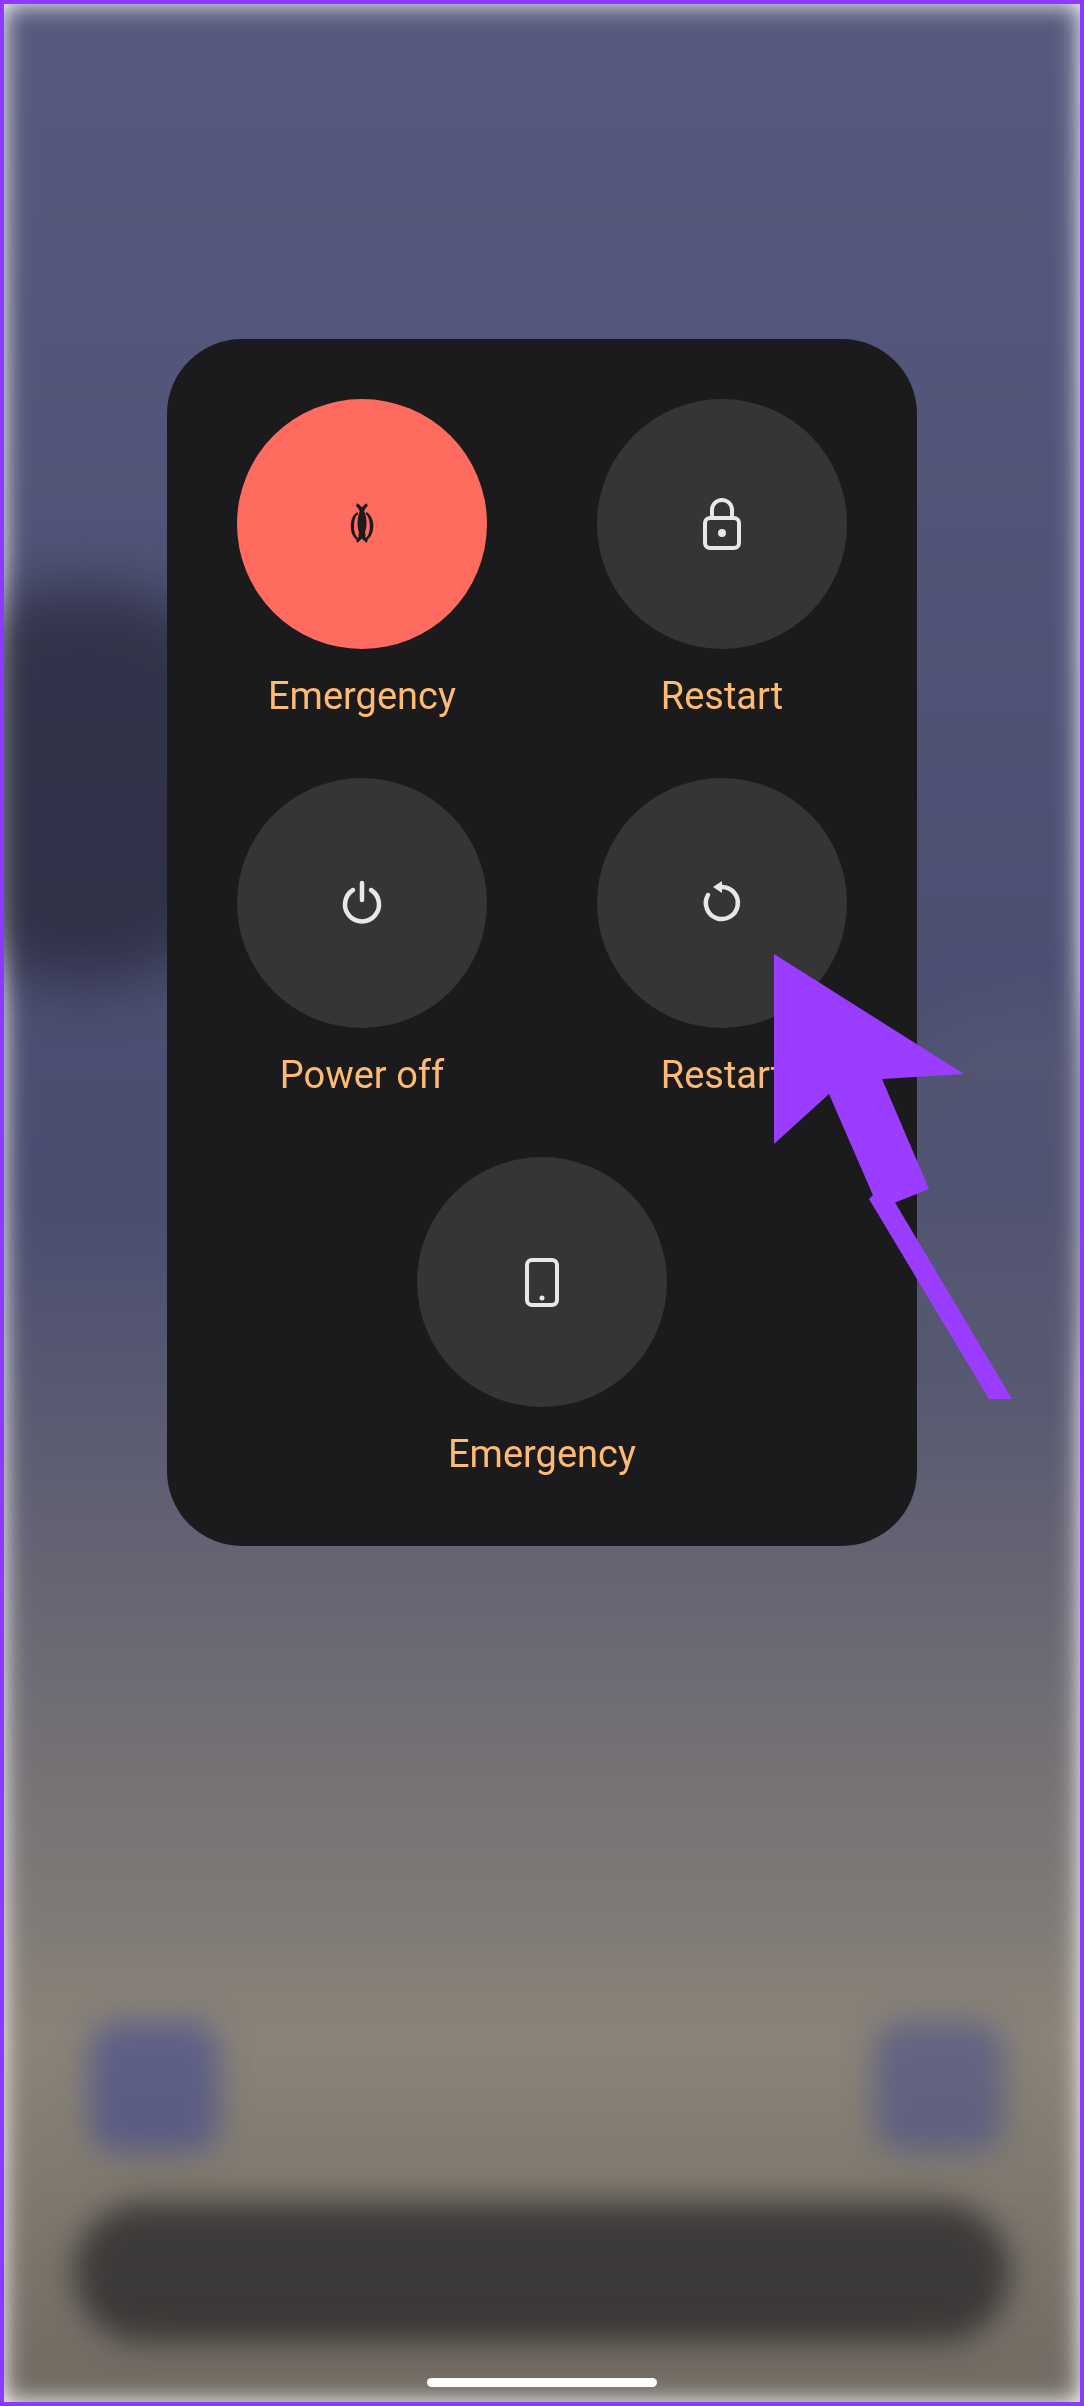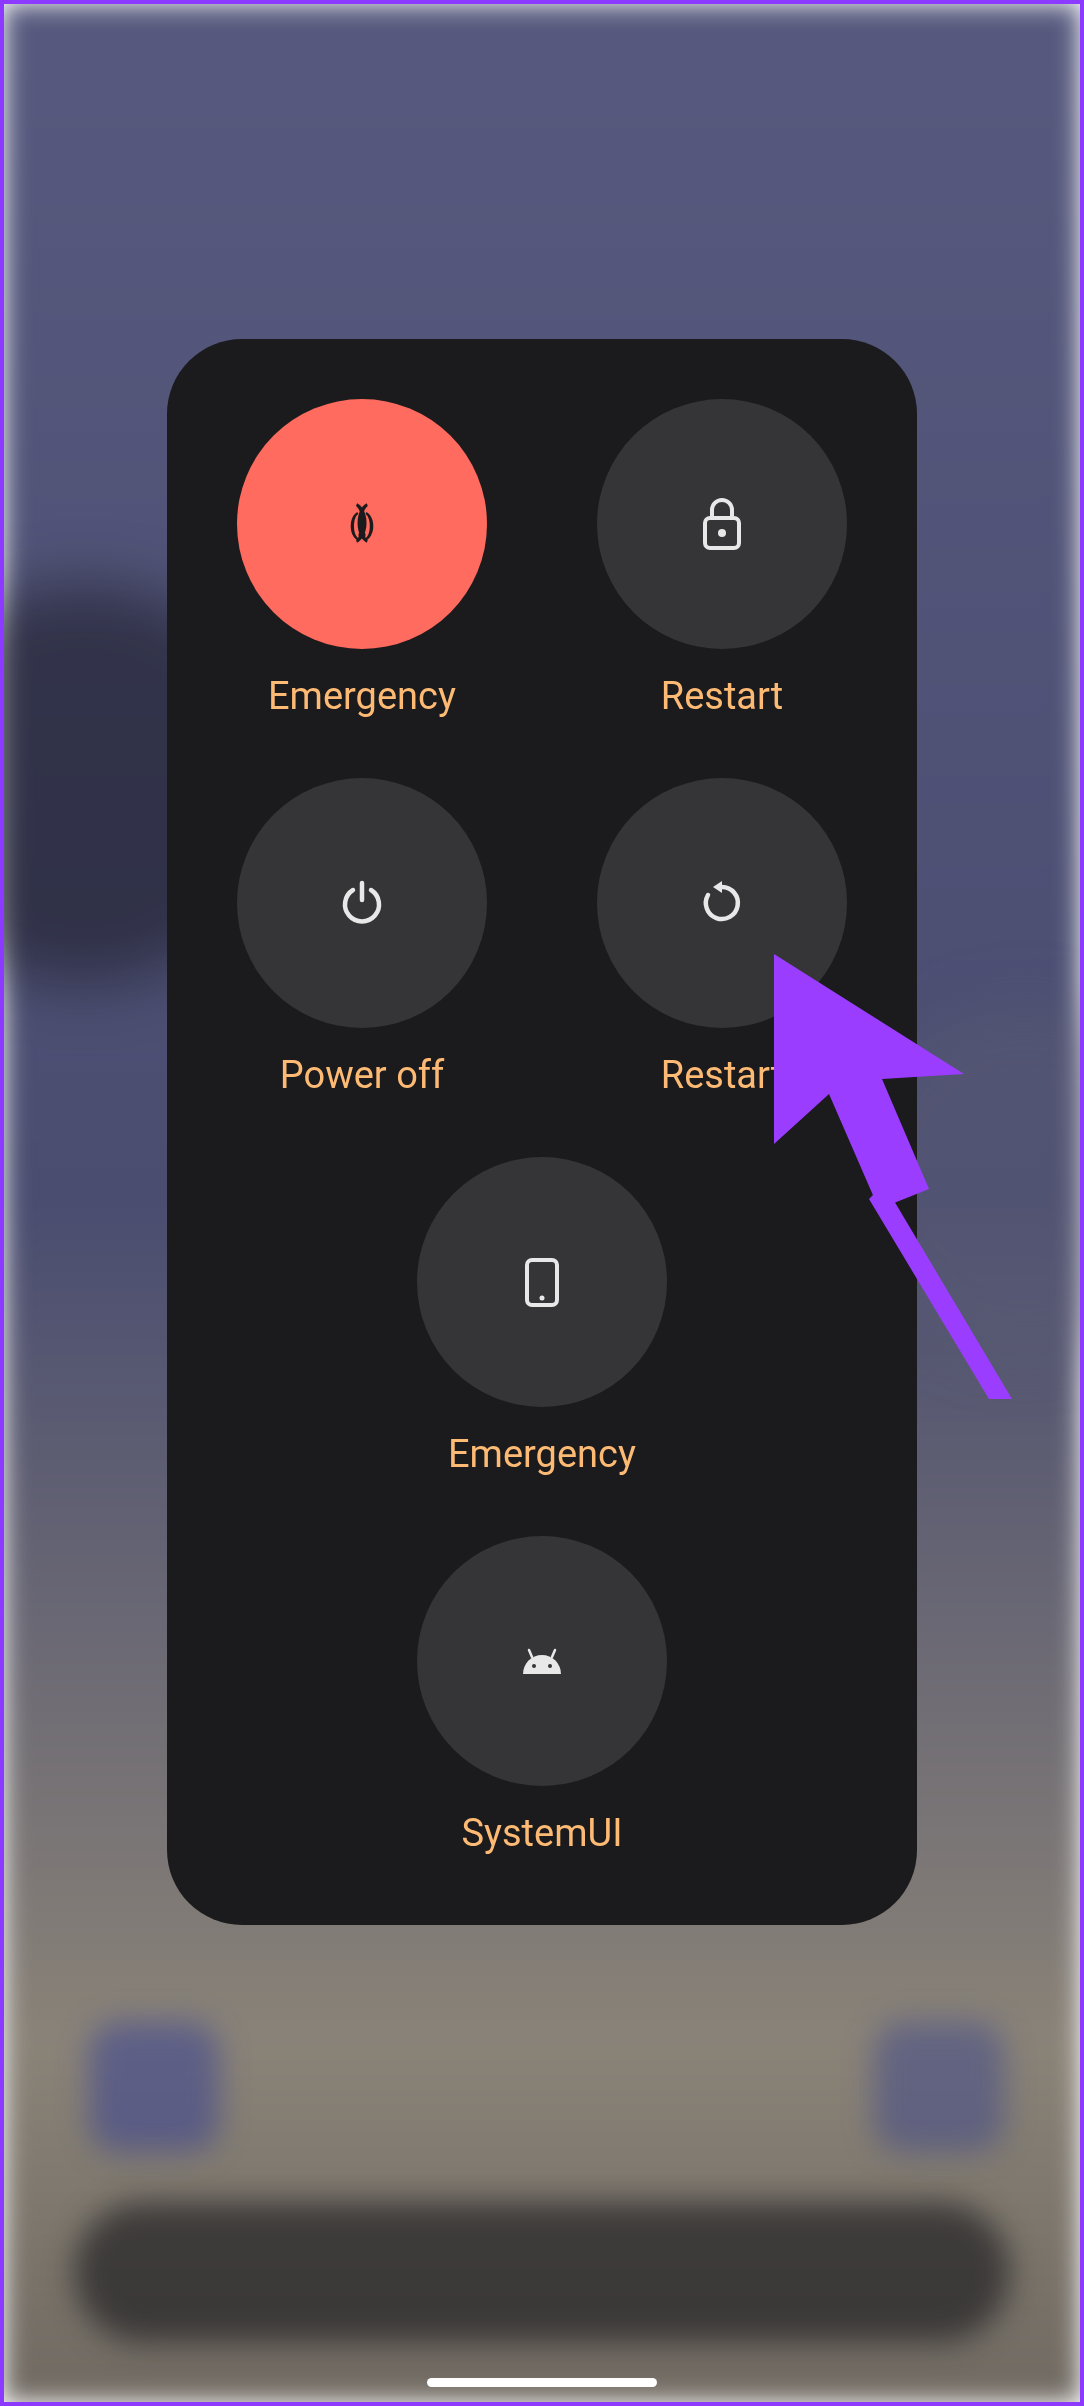--- a/index.html
+++ b/index.html
@@ -217,36 +217,20 @@
             <rect x="5" y="5" width="30" height="45" rx="5" stroke="#e8e8e8" stroke-width="4" fill="none"></rect>
             <circle cx="20" cy="43" r="2.5" fill="#e8e8e8"></circle>
           </svg>
         </span>
       </div>
       <span class="menu-label">Emergency</span>
     </div>
 
   </div>
 
-  <div class="menu-row">
-    <div class="menu-item">
-      <div class="menu-circle">
-        <span>
-          <svg width="48" height="30" viewBox="0 0 48 30">
-            <path d="M 5 28 A 19 19 0 0 1 43 28 Z" fill="#e8e8e8"></path>
-            <line x1="11" y1="4" x2="14" y2="11" stroke="#e8e8e8" stroke-width="2.5" stroke-linecap="round"></line>
-            <line x1="37" y1="4" x2="34" y2="11" stroke="#e8e8e8" stroke-width="2.5" stroke-linecap="round"></line>
-            <circle cx="16" cy="20" r="2" fill="#353537"></circle>
-            <circle cx="32" cy="20" r="2" fill="#353537"></circle>
-          </svg>
-        </span>
-      </div>
-      <span class="menu-label">SystemUI</span>
-    </div>
-  </div>
 
 </div>
 
 <div class="cursor">
   <svg width="260" height="460" viewBox="0 0 260 460">
     <path d="M 10 10 L 10 200 L 65 150 L 115 265 L 165 245 L 118 135 L 200 130 Z" fill="#9b3dff"></path>
     <path d="M 120 240 L 248 455 L 225 455 L 105 255 Z" fill="#9b3dff"></path>
   </svg>
 </div>
 

